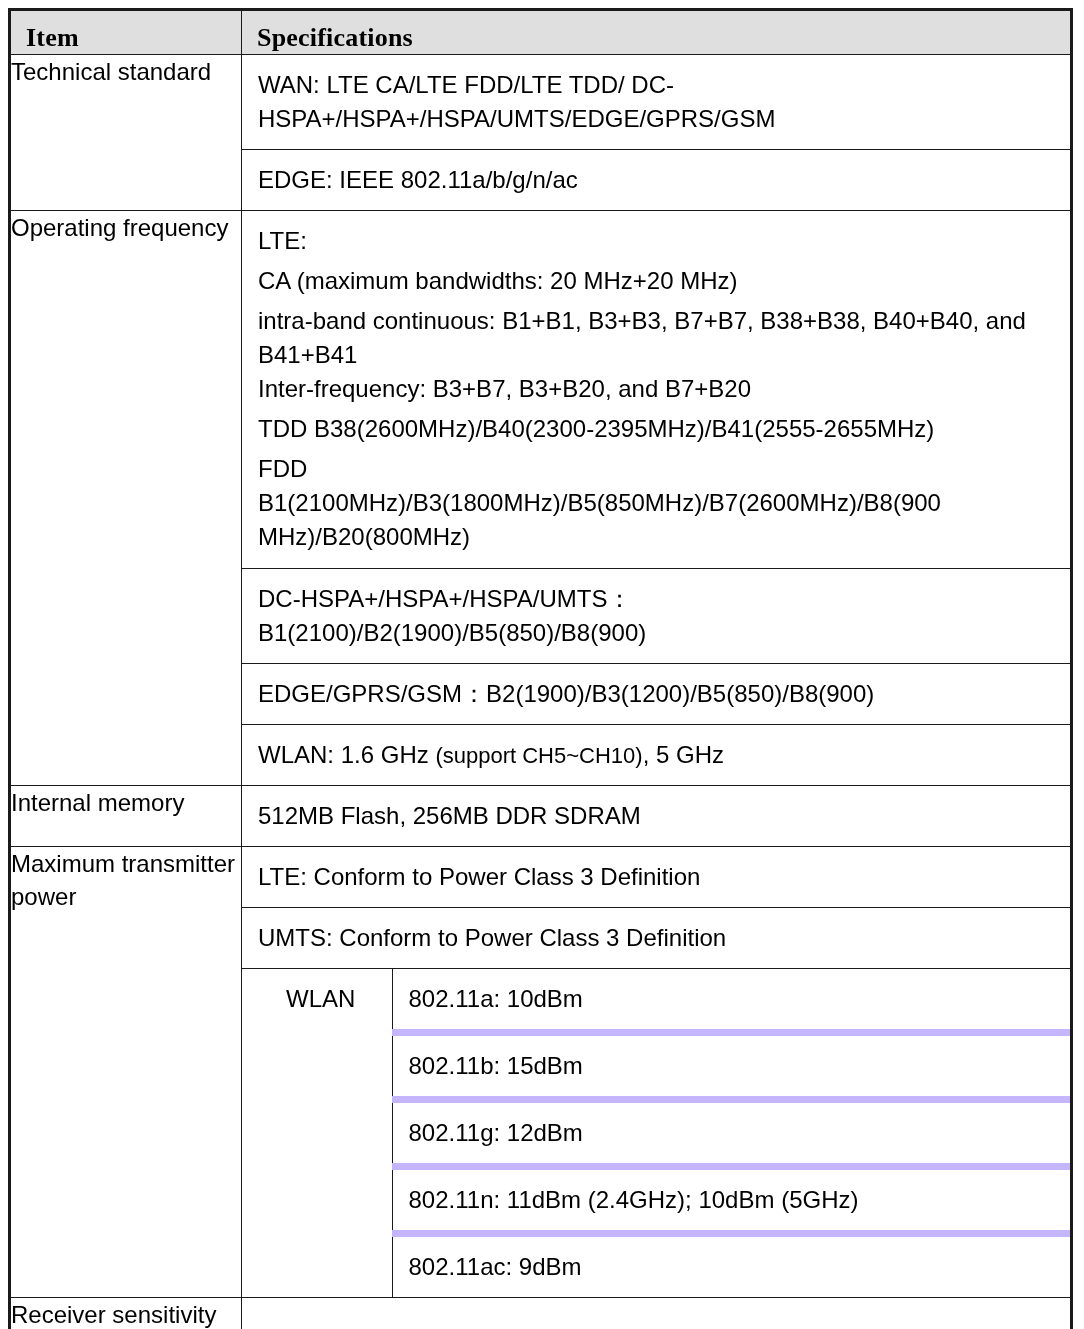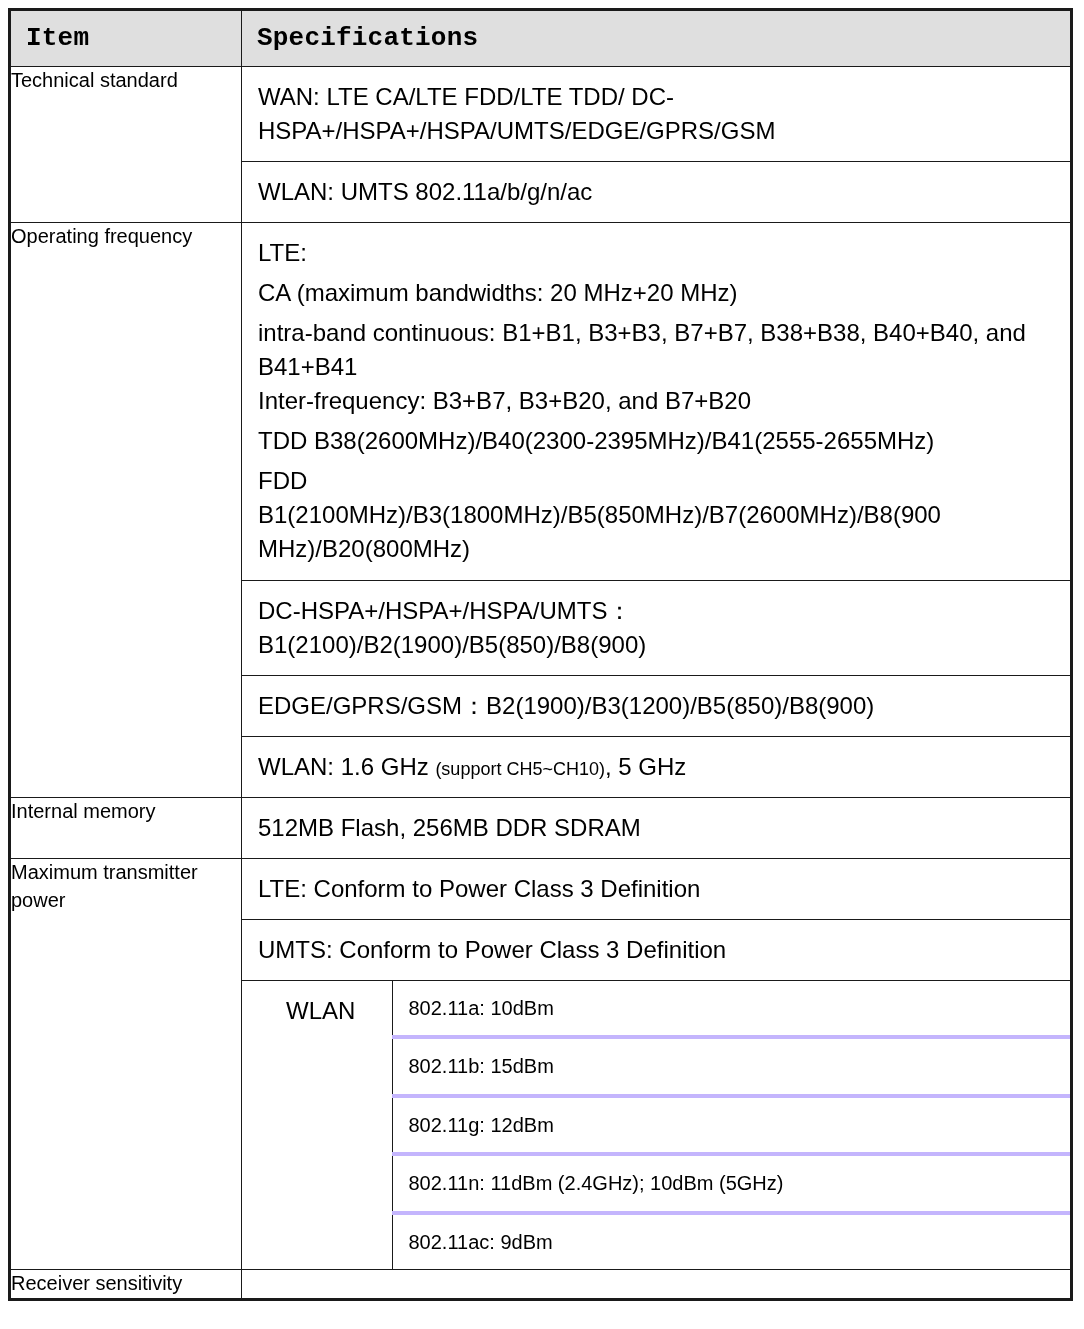--- a/index.html
+++ b/index.html
@@ -33,33 +33,33 @@
 
   table.spec td, table.spec th {
     border: 1px solid #1a1a1a;
     vertical-align: top;
     padding: 0;
   }
 
   
   tr.hdr th {
     background: #dfdfdf;
-    font-family: Liberation Mono, monospace;
+    font-family: Liberation Serif, serif;
     font-weight: bold;
     font-size: 26px;
     line-height: 1.1;
     text-align: left;
-    padding: 13px 0 13px 15px;
+    padding: 13px 0 1px 15px;
     letter-spacing: 0.2px;
   }
 
   
   td.item {
     padding: 12px 8px 12px 15px;
-    font-size: 20px;
+    font-size: 24px;
     line-height: 1.38;
   }
 
   
   td.spec {
     padding: 0;
   }
   .block {
     padding: 13px 20px 13px 16px;
     font-size: 24px;
@@ -68,21 +68,21 @@
   .block p {
     margin: 0;
   }
   .block p + p {
     margin-top: 6px;
   }
   .block p.tight + p {
     margin-top: 0;
   }
   .small {
-    font-size: 18px;
+    font-size: 22px;
   }
 
   
   table.nested {
     width: 100%;
     border-collapse: collapse;
     table-layout: fixed;
   }
   table.nested col.n-label { width: 150px; }
   table.nested col.n-val   { width: auto; }
@@ -93,25 +93,25 @@
   }
   table.nested td.nlabel {
     border-right: 1px solid #1a1a1a;
     padding: 13px 8px 13px 16px;
     font-size: 24px;
     line-height: 1.42;
     text-align: center;
   }
   table.nested td.nval {
     padding: 13px 10px 13px 16px;
-    font-size: 20px;
+    font-size: 24px;
     line-height: 1.42;
   }
   table.nested tr + tr td.nval {
-    border-top: 4px solid #c4b5fd;
+    border-top: 7px solid #c4b5fd;
   }
 </style>
 </head>
 <body>
 
 <div class="sheet">
 
   <table class="spec">
     <colgroup>
       <col class="c-item">
@@ -128,21 +128,21 @@
         <td class="item" rowspan="2">Technical standard</td>
         <td class="spec">
           <div class="block">
             <p>WAN: LTE CA/LTE FDD/LTE TDD/ DC-HSPA+/HSPA+/HSPA/UMTS/EDGE/GPRS/GSM</p>
           </div>
         </td>
       </tr>
       <tr>
         <td class="spec">
           <div class="block">
-            <p>WLAN: UMTS 802.11a/b/g/n/ac</p>
+            <p>EDGE: IEEE 802.11a/b/g/n/ac</p>
           </div>
         </td>
       </tr>
 
       <tr>
         <td class="item" rowspan="4">Operating frequency</td>
         <td class="spec">
           <div class="block">
             <p>LTE:</p>
             <p>CA (maximum bandwidths: 20 MHz+20 MHz)</p>

